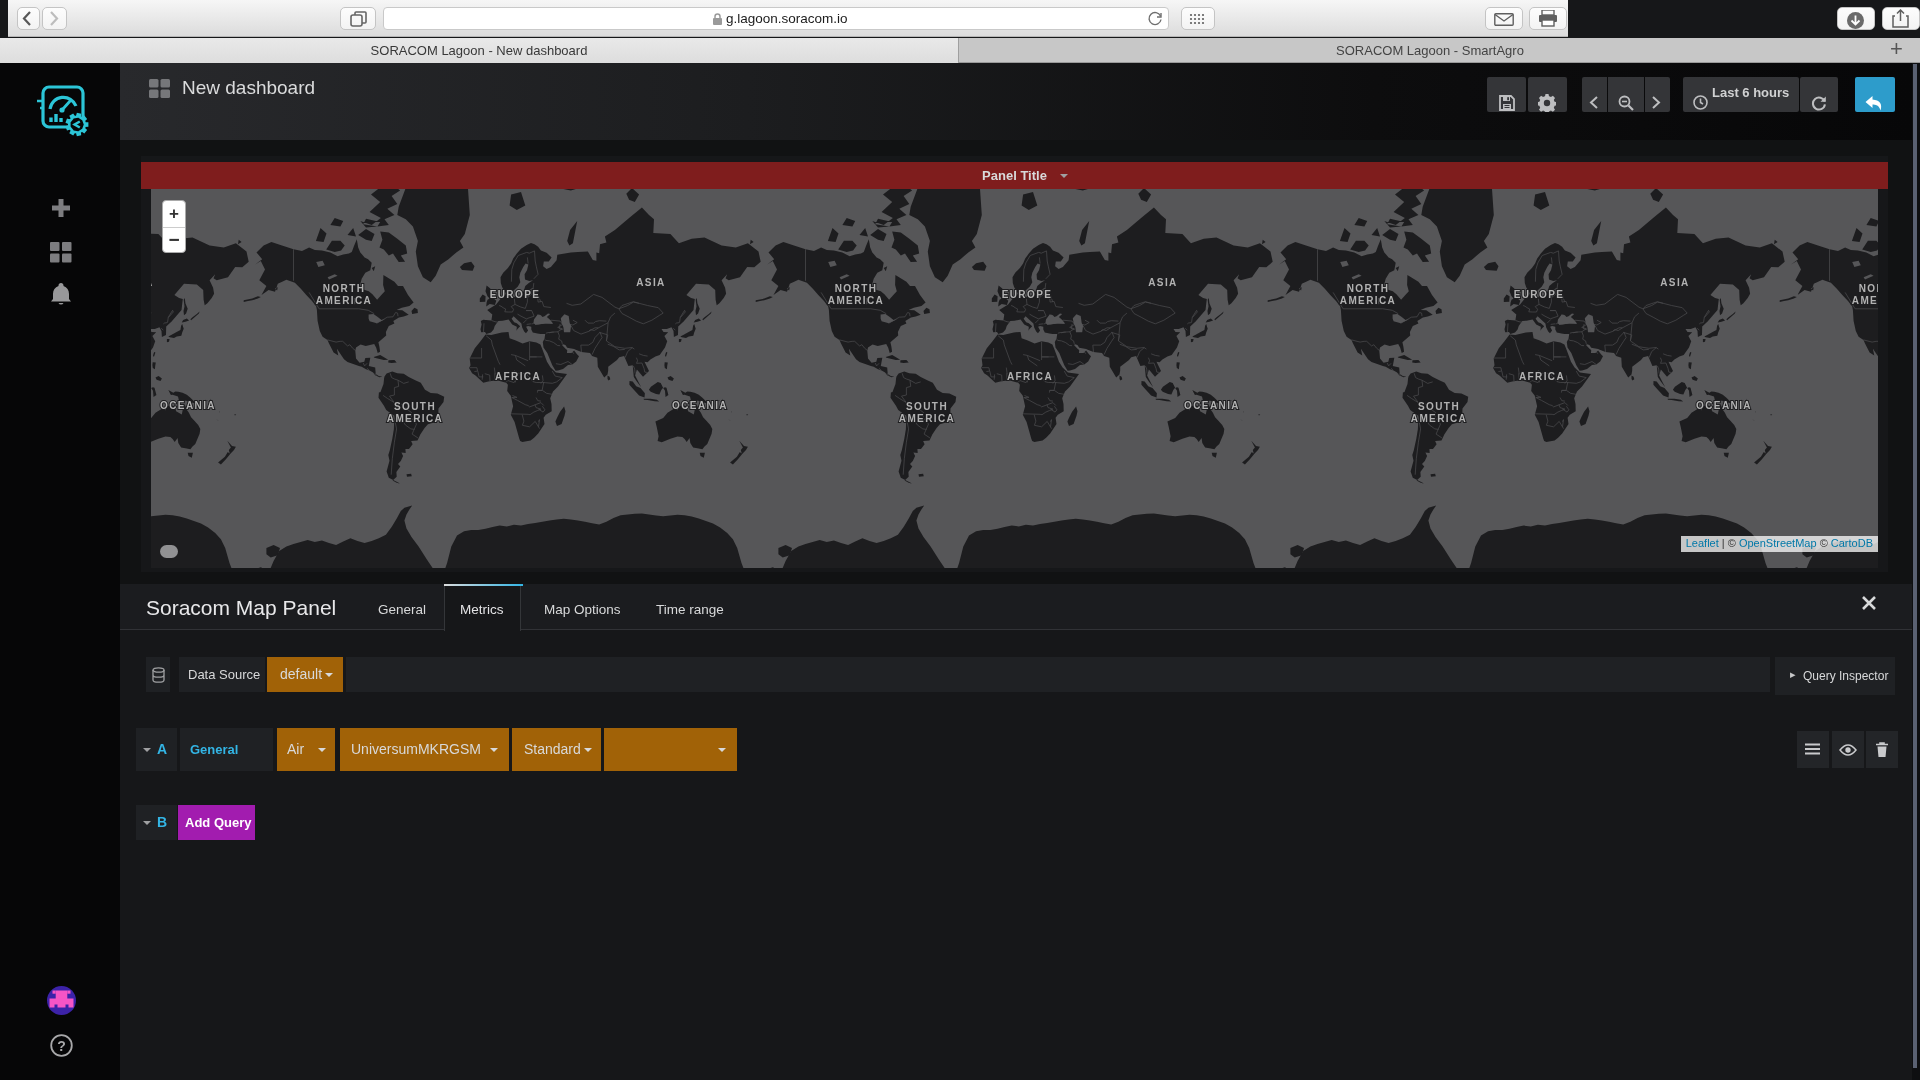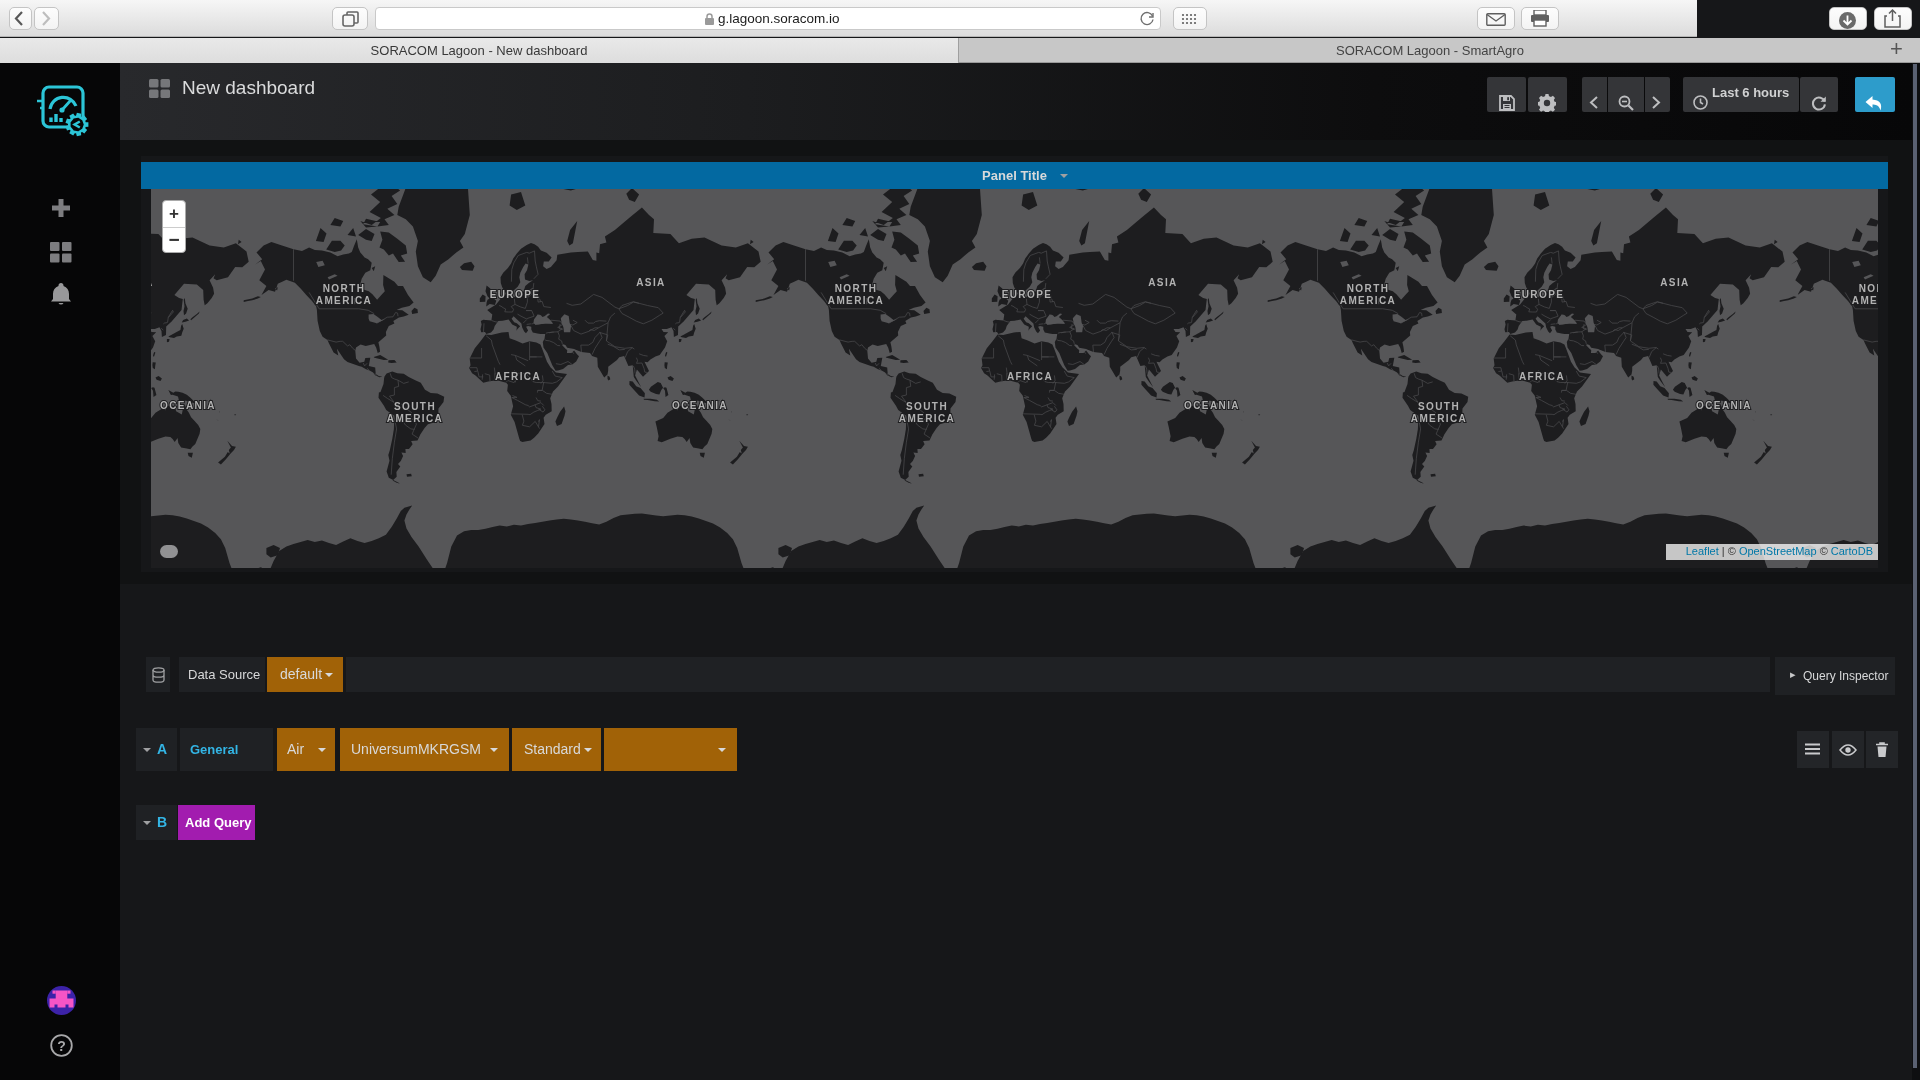--- a/index.html
+++ b/index.html
@@ -1,32 +1,32 @@
 <!DOCTYPE html>
 <html><head><meta charset="utf-8"><style>
 *{margin:0;padding:0;box-sizing:border-box}
 html,body{width:1920px;height:1080px;overflow:hidden;background:#161719;font-family:"Liberation Sans",sans-serif}
 .abs{position:absolute}
 
-#toolbar{position:absolute;left:0;top:0;width:1697px;height:37px;background:linear-gradient(#f6f6f6,#dcdcdc);border-bottom:1px solid #b5b5b5}
+#toolbar{position:absolute;left:8px;top:0;width:1560px;height:37px;background:linear-gradient(#f6f6f6,#dcdcdc);border-bottom:1px solid #b5b5b5}
 .tbtn{position:absolute;top:7px;height:23px;background:linear-gradient(#fdfdfd,#f3f3f3);border:1px solid #c4c4c4;border-radius:5px}
 #urlfield{position:absolute;left:375px;top:7px;width:786px;height:23px;background:#fff;border:1px solid #c9c9c9;border-radius:4px}
 #urltext{position:absolute;left:717px;top:4px;font-size:13.5px;color:#1b1b1b}
 
 #tabbar{position:absolute;left:0;top:38px;width:1920px;height:25px;background:#c7c7c7;border-bottom:1px solid #9a9a9a}
 #tabactive{position:absolute;left:0;top:0;width:959px;height:25px;background:linear-gradient(#e9e9e9,#dddddd);border-right:1px solid #9f9f9f}
 .tabtitle{position:absolute;top:5px;width:100%;text-align:center;font-size:13px;color:#383838}
 
 #app{position:absolute;left:0;top:63px;width:1920px;height:1017px;background:#161719}
 #sidebar{position:absolute;left:0;top:0;width:120px;height:1017px;background:#060607}
 #topnav{position:absolute;left:120px;top:0;width:1792px;height:77px;background:linear-gradient(to right,#28292c 0%,#1c1d1f 35%,#0d0d0e 70%,#070708 100%)}
 .navbtn{position:absolute;top:14px;height:35px;background:#343538;border-radius:2px}
 #dash{position:absolute;left:120px;top:77px;width:1800px;height:940px;background:#111213}
 #panel{position:absolute;left:21px;top:16px;width:1747px;height:416px;background:#161719}
-#phead{position:absolute;left:0;top:6px;width:100%;height:27px;background:#0369a1;}
+#phead{position:absolute;left:0;top:6px;width:100%;height:27px;background:#7f1d1d;}
 #pmap{position:absolute;left:10px;top:33px;width:1727px;height:379px;overflow:hidden;background:#565658}
 
 #zoomctl{position:absolute;left:11px;top:11px;width:24px;height:53px;background:#fff;border-radius:4px;border:1px solid #aaa}
 
 #editor{position:absolute;left:120px;top:521px;width:1792px;height:496px;background:#161719}
 #tabstrip{position:absolute;left:0;top:0;width:1792px;height:46px;background:#1b1c1f;border-bottom:1px solid #313236}
 .etab{position:absolute;top:18px;font-size:13.5px;color:#d8d9da}
 #activetab{position:absolute;left:324px;top:2px;width:77px;height:45px;background:#161719;border-left:1px solid #343639;border-right:1px solid #343639}
 #activetab:before{content:"";position:absolute;left:-1px;top:-2px;width:79px;height:2px;background:linear-gradient(to right,#dcdcdc,#33b5e5)}
 .gcell{position:absolute;background:#1f2124;color:#d8d9da;white-space:nowrap}
@@ -237,28 +237,39 @@
             <use href="#wld" transform="translate(87,-56)"></use>
             <use href="#wld" transform="translate(599,-56)"></use>
             <use href="#wld" transform="translate(1111,-56)"></use>
             <use href="#wld" transform="translate(1623,-56)"></use>
           </svg>
         <div id="zoomctl">
             <div style="text-align:center;font-size:17px;font-weight:bold;color:#333;line-height:26px;height:26px">+</div>
             <div style="border-top:1px solid #ccc;text-align:center;font-size:19px;font-weight:bold;color:#333;line-height:24px;height:25px">−</div>
           </div>
         <div class="abs" style="left:9px;bottom:10px;width:18px;height:13px;background:#919193;border-radius:7px"></div>
-        <div class="abs" style="right:0px;bottom:8px;height:16px;background:rgba(255,255,255,0.75);font-size:11px;padding:1px 5px 0 20px;color:#333">
+        <div class="abs" style="right:0px;bottom:16px;height:16px;background:rgba(255,255,255,0.75);font-size:11px;padding:1px 5px 0 5px;color:#333">
           <span style="color:#0078A8">Leaflet</span> | <span style="color:#333">©</span> <span style="color:#0078A8">OpenStreetMap</span> <span style="color:#333">©</span> <span style="color:#0078A8">CartoDB</span>
         </div>
       </div>
     </div>
   </div>
 
   <div id="editor">
+    <div id="tabstrip">
+      <div class="abs" style="left:26px;top:12px;font-size:21px;font-weight:500;color:#e8e8ea">Soracom Map Panel</div>
+      <div class="etab" style="left:258px">General</div>
+      <div id="activetab"></div>
+      <div class="etab" style="left:340px;color:#e3e3e5">Metrics</div>
+      <div class="etab" style="left:424px">Map Options</div>
+      <div class="etab" style="left:536px">Time range</div>
+      <svg class="abs" style="left:1742px;top:12px" width="14" height="14">
+          <path d="M1,1 L13,13 M13,1 L1,13" stroke="#d8d9da" stroke-width="2.6"></path>
+        </svg>
+    </div>
 
     <div class="gcell" style="left:26px;top:73px;width:24px;height:35px"></div>
     <svg class="abs" style="left:32px;top:83px" width="13" height="16" fill="none" stroke="#9fa0a2" stroke-width="1.3">
         <ellipse cx="6.5" cy="3" rx="5.5" ry="2.2"></ellipse>
         <path d="M1,3 V8 A5.5,2.2 0 0 0 12,8 V3 M1,8 V13 A5.5,2.2 0 0 0 12,13 V8"></path>
       </svg>
     <div class="gcell" style="left:59px;top:73px;width:86px;height:35px;font-size:13px;font-weight:normal">
         <span style="position:absolute;left:9px;top:10px">Data Source</span>
       </div>
     <div class="blackdd" style="left:147px;top:73px;width:76px;height:35px;font-size:14px">

